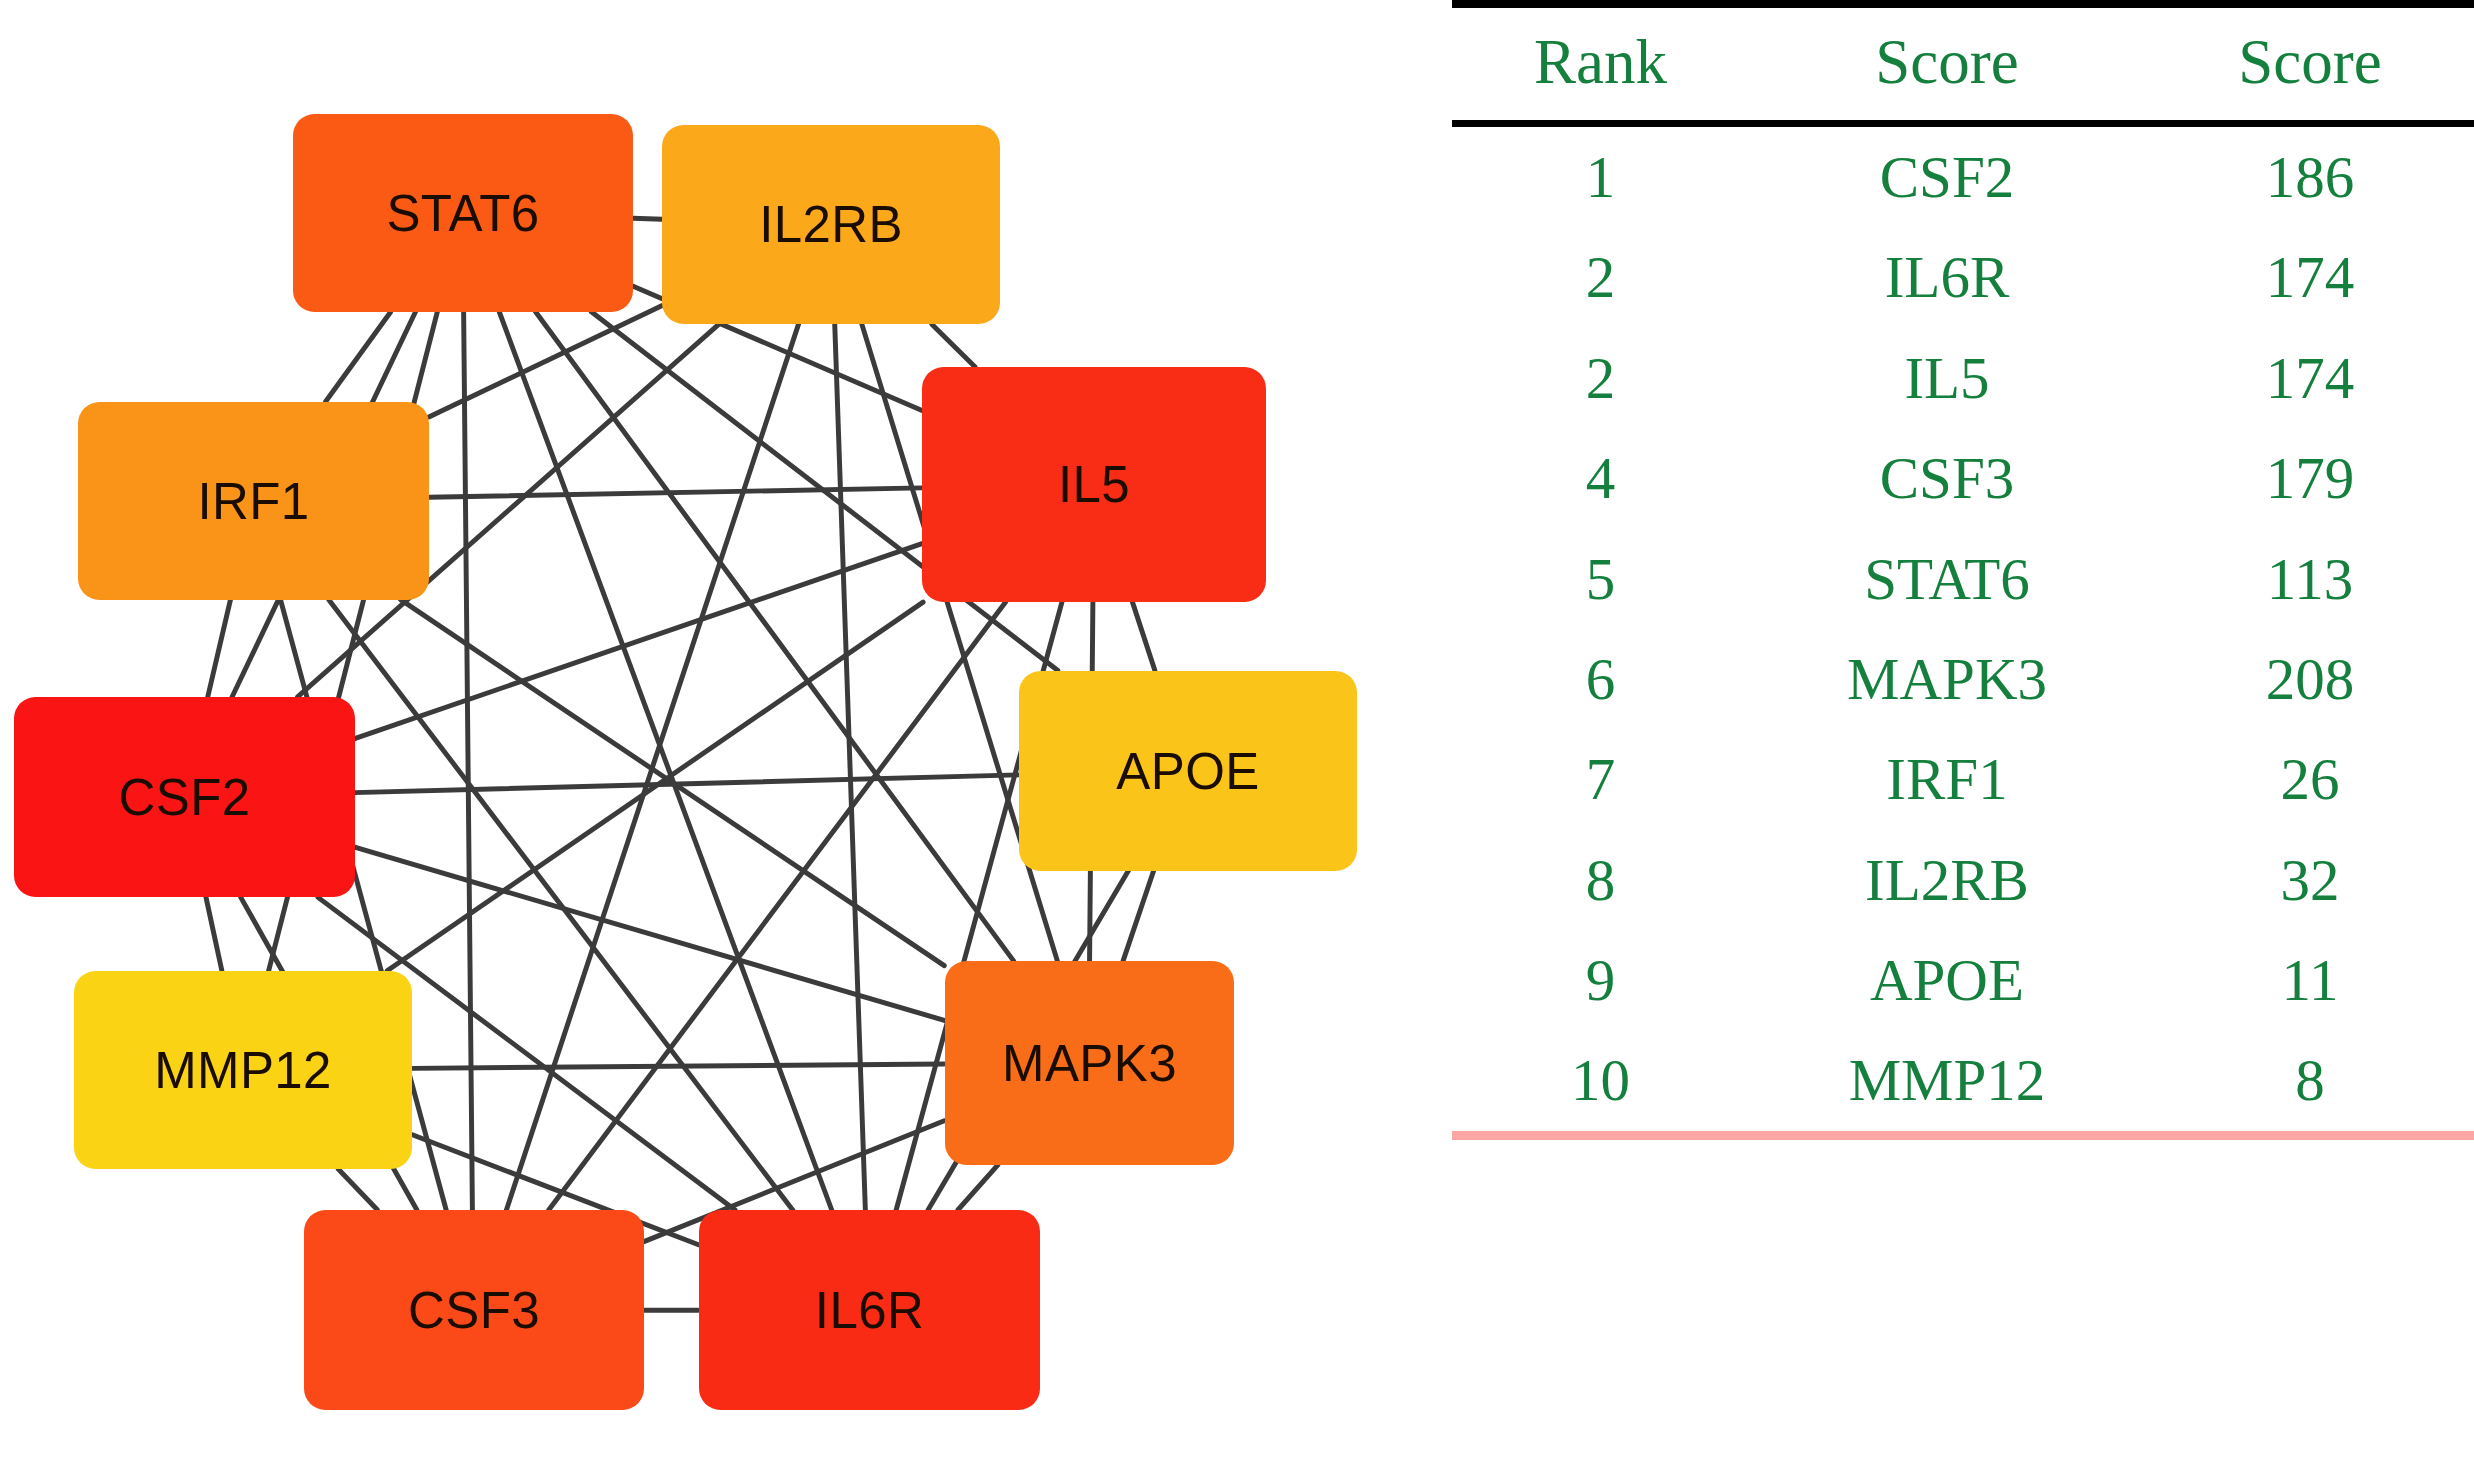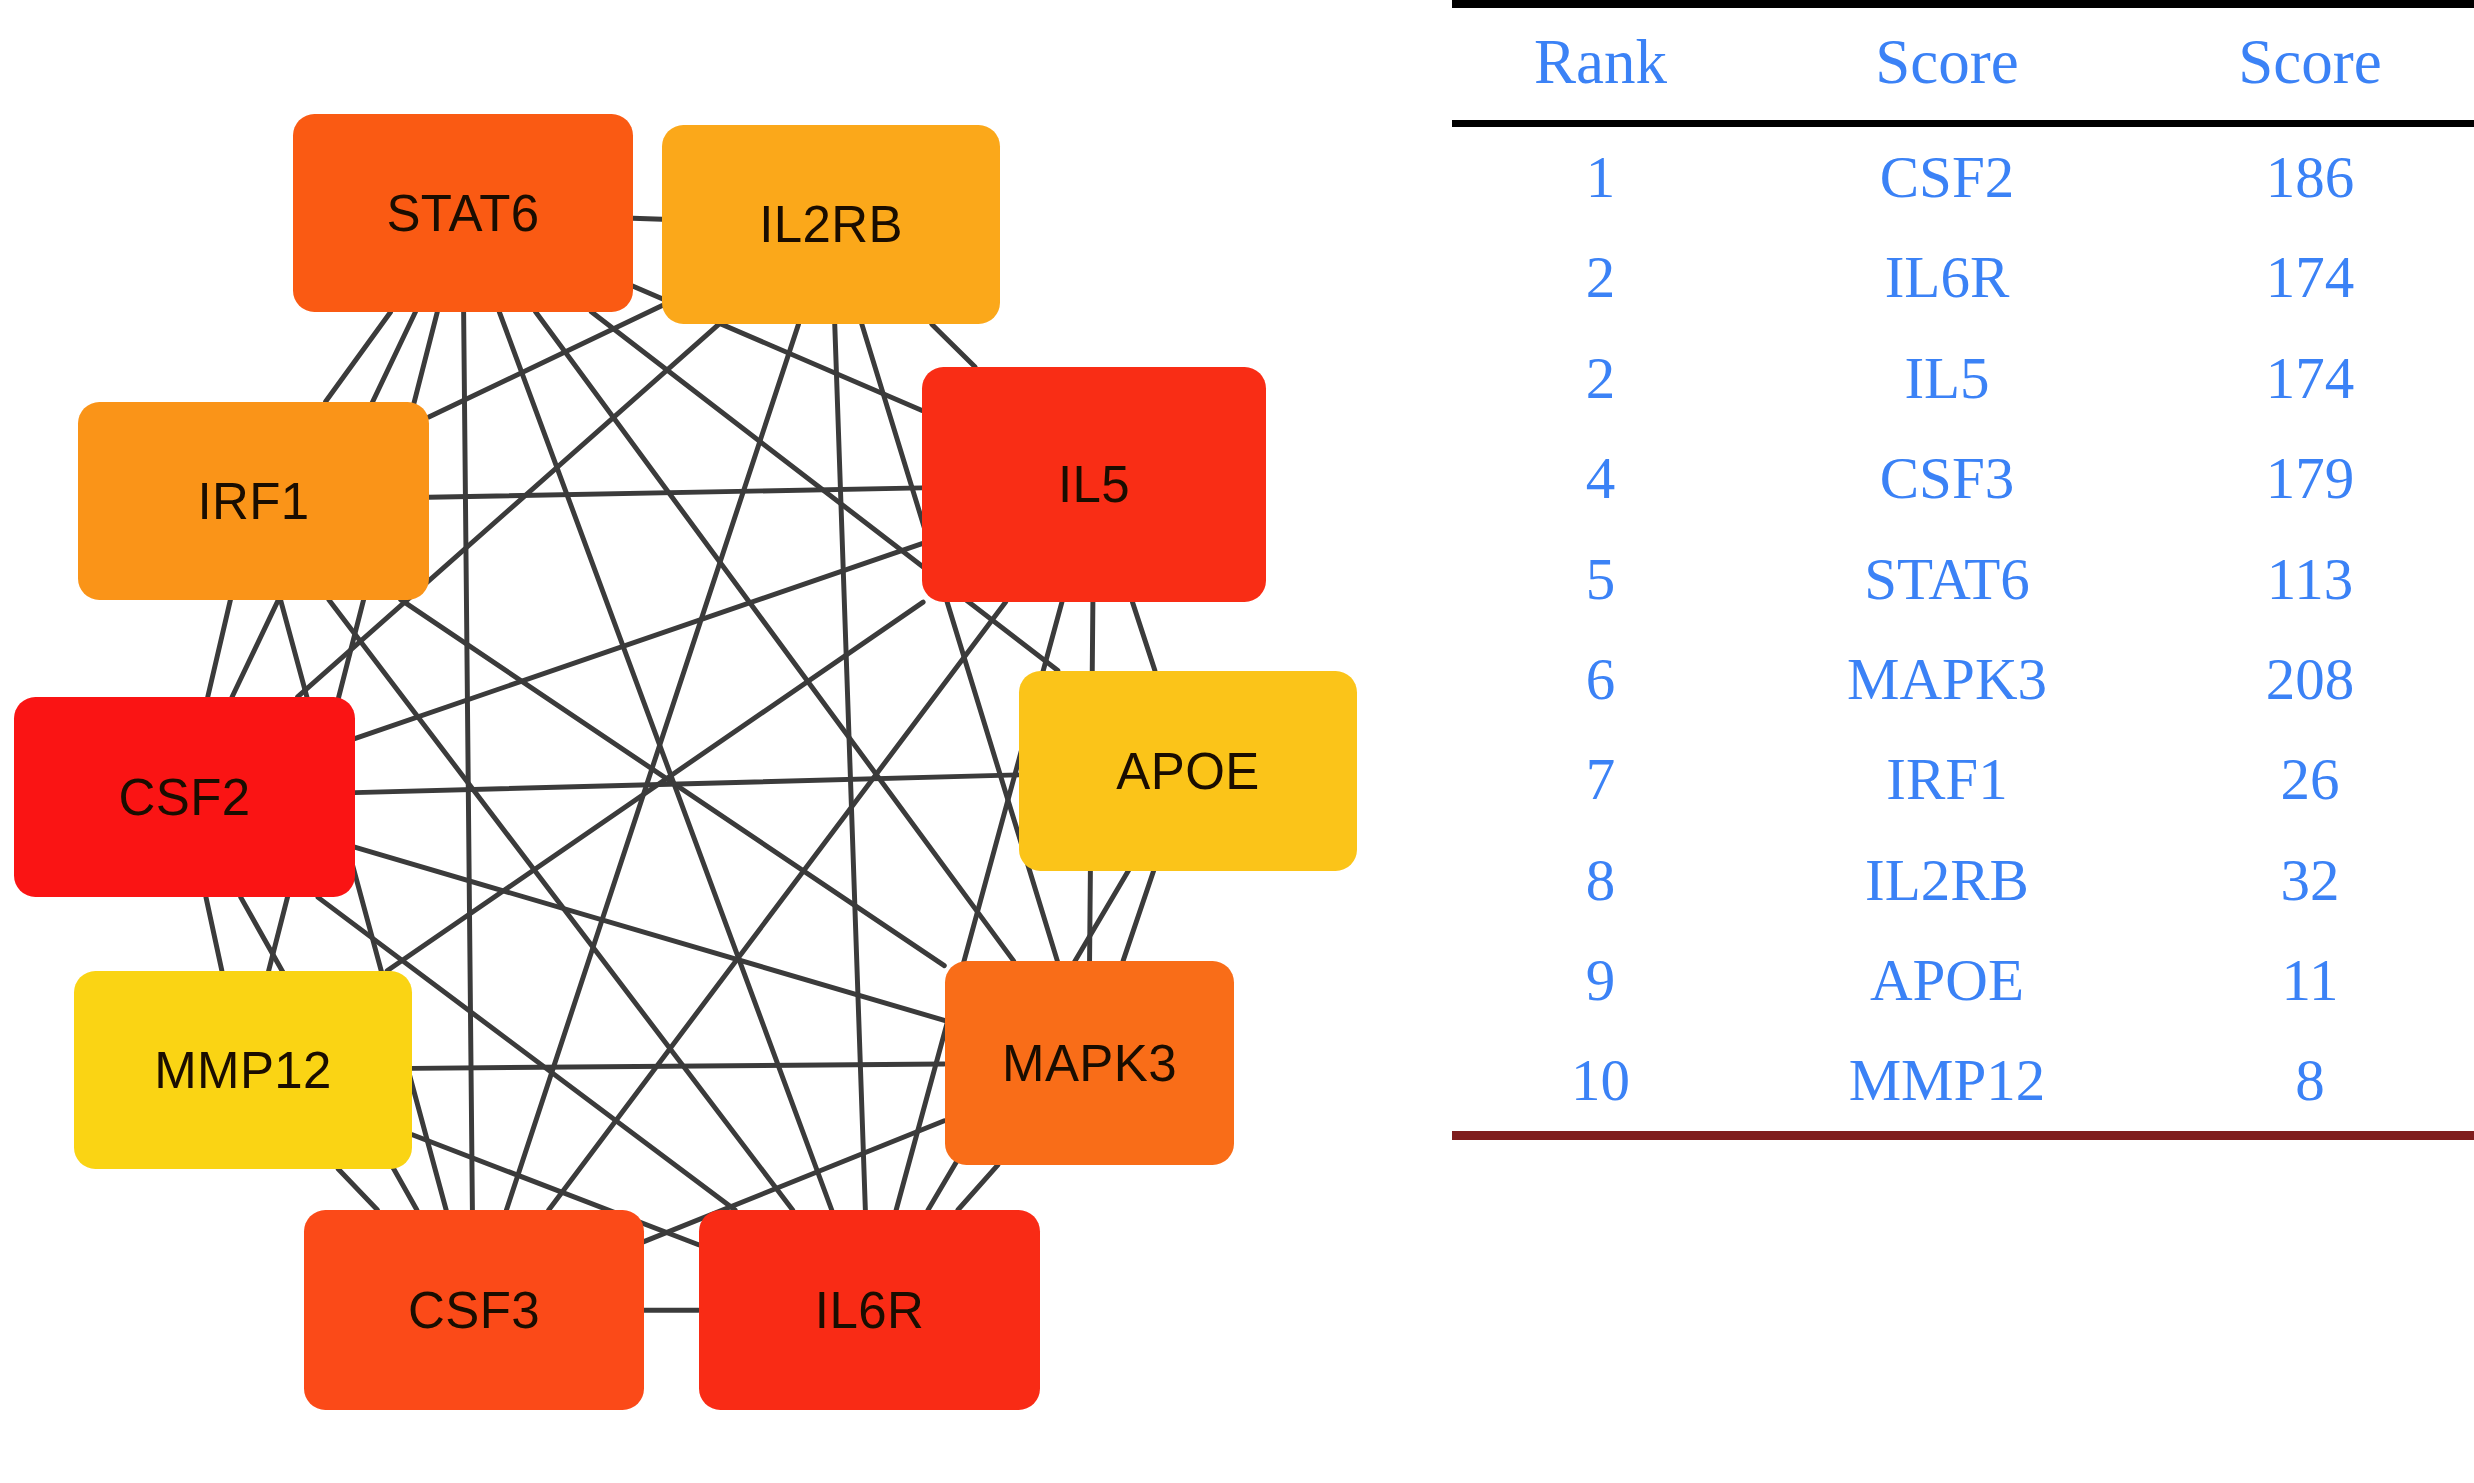--- a/index.html
+++ b/index.html
@@ -13,25 +13,25 @@
   .node{position:absolute;border-radius:21.4px;display:flex;align-items:center;
         justify-content:center;box-sizing:border-box;}
   .node-label{font-size:51px;color:#1a0d00;letter-spacing:0.4px;
               font-family:"Liberation Sans",sans-serif;white-space:nowrap;}
 
   
   #rank-panel{position:absolute;left:1452px;top:0;width:1023px;height:1483px;}
   table.rank-table{border-collapse:collapse;width:1023px;
                    font-family:"Liberation Serif",serif;}
   table.rank-table th,table.rank-table td{
-        text-align:center;border:none;font-weight:normal;color:#3b82f6;}
+        text-align:center;border:none;font-weight:normal;color:#15803d;}
   table.rank-table th{font-size:63px;padding:18px 0 21.4px 0;}
   table.rank-table td{font-size:59px;padding:15.7px 0;}
   thead tr.head-row{border-top:8.2px solid #000;border-bottom:7.4px solid #000;}
-  tbody tr.last-row{border-bottom:9px solid #7f1d1d;}
+  tbody tr.last-row{border-bottom:9px solid #fca5a5;}
   col.c-rank{width:297px;}
   col.c-name{width:396px;}
   col.c-score{width:330px;}
 </style>
 </head>
 <body>
 
 <div id="network-panel">
   <svg id="network-svg" viewBox="0 0 1700 1798" preserveAspectRatio="none">
       <line x1="767" y1="264.68232662192395" x2="803" y2="265.8501118568233" stroke="#3b3b3b" stroke-width="6" stroke-linecap="round"></line>

